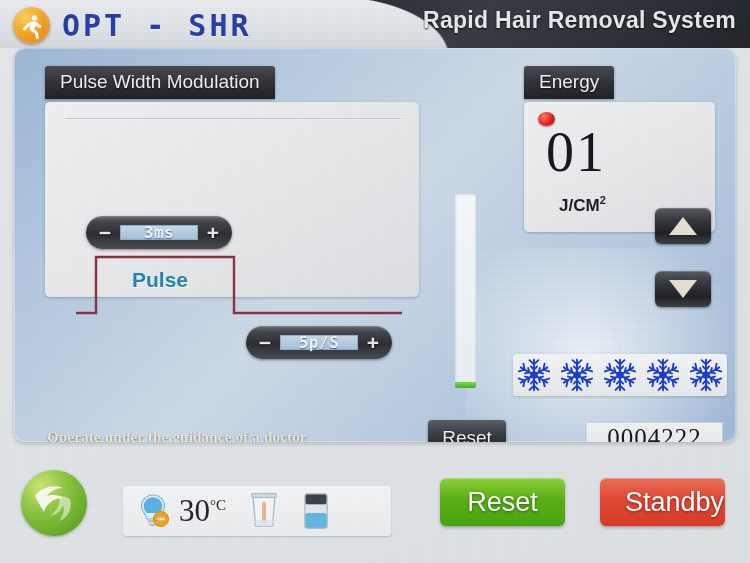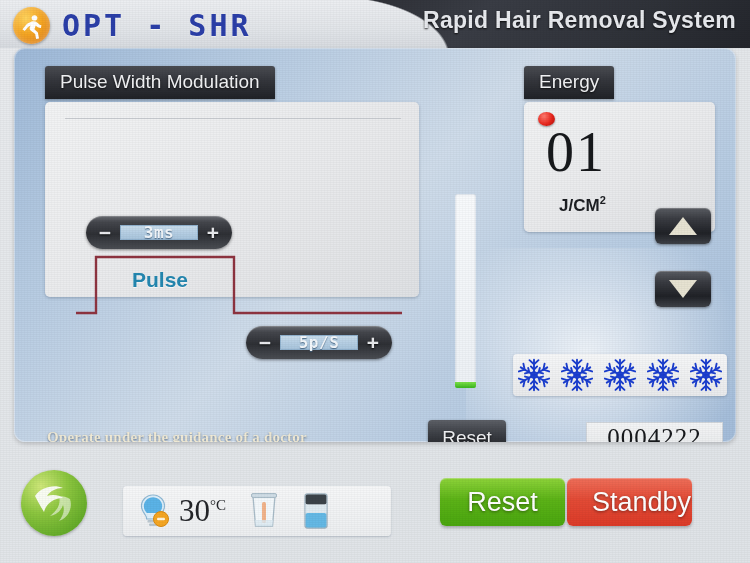--- a/index.html
+++ b/index.html
@@ -243,21 +243,21 @@
   #temp-value sup { font-size: 15px; }
   .action-btn {
     position: absolute; top: 478px; width: 125px; height: 48px;
     border-radius: 6px;
     font-size: 27px; color: #ffffff;
     display: flex; align-items: center; justify-content: center;
     text-shadow: 0 1px 3px rgba(0,0,0,.45);
     box-shadow: 0 2px 3px rgba(0,0,0,.25), inset 0 1px 0 rgba(255,255,255,.3);
   }
   #ready-button   { left: 440px; background: linear-gradient(180deg,#8ed43a 0%,#5cb317 45%,#4aa60f 100%); }
-  #standby-button { left: 567px; background: linear-gradient(180deg,#ef6f5a 0%,#e34b36 45%,#dc3b28 100%); padding-left: 24px; }
+  #standby-button { left: 600px; background: linear-gradient(180deg,#ef6f5a 0%,#e34b36 45%,#dc3b28 100%); padding-left: 24px; }
 
   #noise {
     position: absolute; inset: 0; pointer-events: none; opacity: .055;
     background-image:
       repeating-linear-gradient(0deg, rgba(0,0,0,.5) 0 1px, rgba(255,255,255,0) 1px 2px),
       repeating-linear-gradient(90deg, rgba(0,0,0,.35) 0 1px, rgba(255,255,255,0) 1px 3px);
   }
 </style>
 </head>
 <body>

